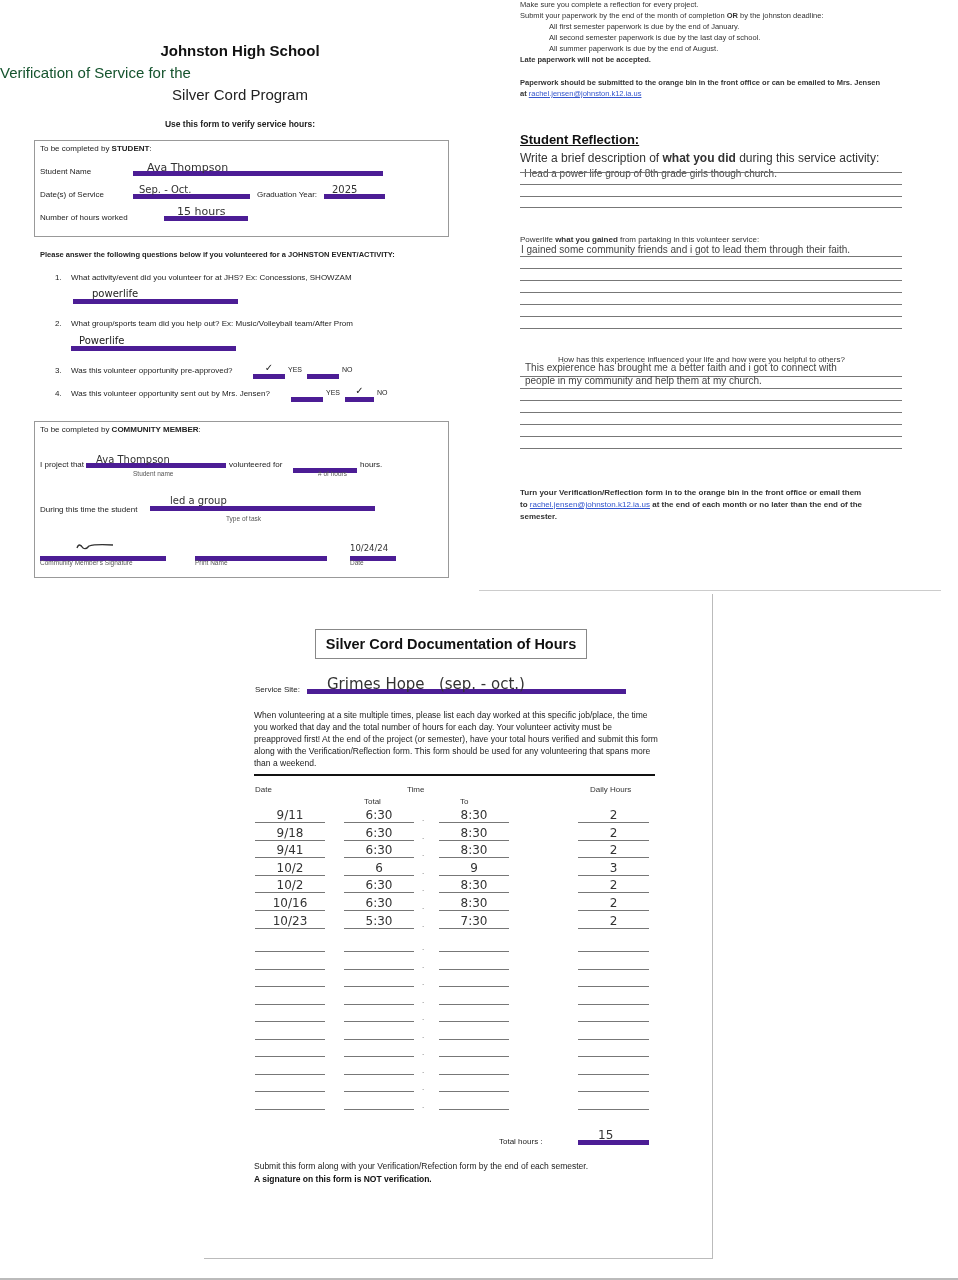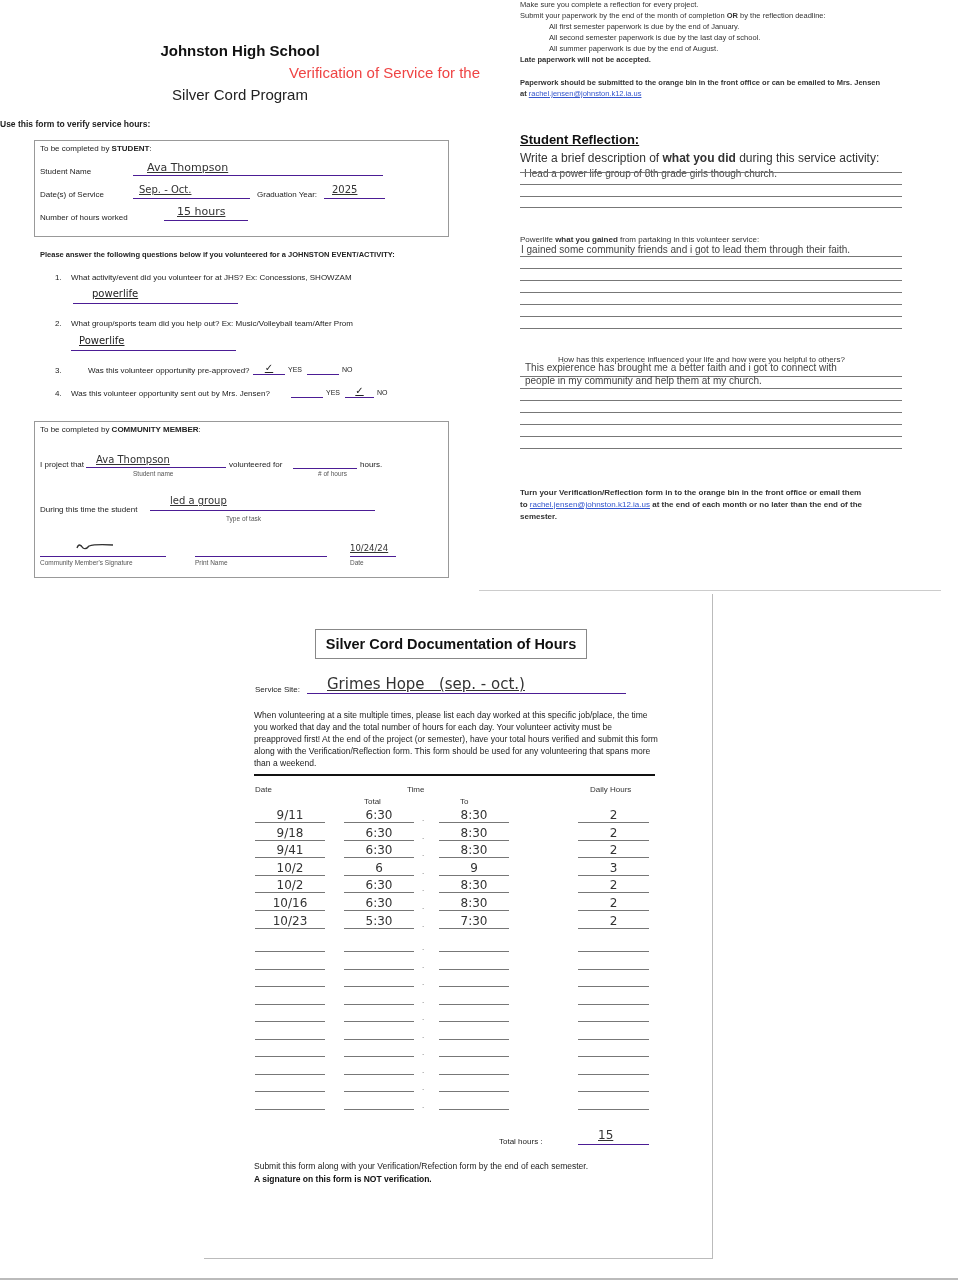--- a/index.html
+++ b/index.html
@@ -1,31 +1,31 @@
 <!DOCTYPE html>
 <html><head>
 <meta charset="utf-8">
 <style>
   html, body { margin:0; padding:0; }
   body { width:958px; height:1280px; background:#ffffff; position:relative; overflow:hidden;
          font-family:"Liberation Sans", sans-serif; color:#222; }
   .abs { position:absolute; }
   .hand { font-family:"DejaVu Sans", sans-serif; color:#333; font-weight:normal; }
   .typed { font-family:"Liberation Sans", sans-serif; color:#444; }
-  .uline { border-bottom:1px solid #4c1d95;text-decoration:underline; }
+  .uline { border-bottom:5px solid #4c1d95; }
   .sm { font-size:8px; }
   .xs { font-size:6.5px; color:#555; }
   .b { font-weight:bold; }
   a.link { color:#3355cc; text-decoration:underline; }
 
   
   #title1 { left:0; width:480px; top:42px; text-align:center; font-size:15px; font-weight:bold; color:#111; }
-  #title2 { left:0; width:480px; top:64px; text-align:right; font-size:15px; color:#ef4444; }
+  #title2 { left:0; width:480px; top:64px; text-align:left; font-size:15px; color:#14532d; }
   #title3 { left:0; width:480px; top:86px; text-align:center; font-size:15px; color:#222; }
-  #usethis { left:0; width:480px; top:119px; font-size:8.5px; font-weight:bold; }
+  #usethis { left:0; width:480px; top:119px; text-align:center; font-size:8.5px; font-weight:bold; }
 
   .box { border:1px solid #999; }
   #studentbox { left:34px; top:140px; width:413px; height:95px; }
   #communitybox { left:34px; top:421px; width:413px; height:155px; }
 
   
   .instr { font-size:7.5px; color:#333; }
   .refl-line { left:520px; width:382px; height:1px; background:#777; }
 
   
@@ -62,21 +62,21 @@
 
 <div class="abs sm" style="left:55px;top:273px;">1.</div>
 <div class="abs sm" style="left:71px;top:273px;">What activity/event did you volunteer for at JHS? Ex: Concessions, SHOWZAM</div>
 <div class="abs uline hand" style="left:73px;top:288px;width:165px;height:16px;font-size:10px;padding-left:19px;box-sizing:border-box;color:#222;">powerlife</div>
 
 <div class="abs sm" style="left:55px;top:319px;">2.</div>
 <div class="abs sm" style="left:71px;top:319px;">What group/sports team did you help out? Ex: Music/Volleyball team/After Prom</div>
 <div class="abs uline hand" style="left:71px;top:335px;width:165px;height:16px;font-size:10px;padding-left:8px;box-sizing:border-box;color:#222;">Powerlife</div>
 
 <div class="abs sm" style="left:55px;top:366px;">3.</div>
-<div class="abs sm" style="left:88px;top:366px;">Was this volunteer opportunity pre-approved?</div>
+<div class="abs sm" style="left:71px;top:366px;">Was this volunteer opportunity pre-approved?</div>
 <div class="abs uline" style="left:253px;top:362px;width:32px;height:12px;font-size:10px;text-align:center;">✓</div>
 <div class="abs sm" style="left:288px;top:366px;font-size:7px;">YES</div>
 <div class="abs uline" style="left:307px;top:362px;width:32px;height:12px;font-size:10px;text-align:center;"></div>
 <div class="abs sm" style="left:342px;top:366px;font-size:7px;">NO</div>
 
 <div class="abs sm" style="left:55px;top:389px;">4.</div>
 <div class="abs sm" style="left:71px;top:389px;">Was this volunteer opportunity sent out by Mrs. Jensen?</div>
 <div class="abs uline" style="left:291px;top:385px;width:32px;height:12px;font-size:10px;text-align:center;"></div>
 <div class="abs sm" style="left:326px;top:389px;font-size:7px;">YES</div>
 <div class="abs uline" style="left:345px;top:385px;width:29px;height:12px;font-size:10px;text-align:center;">✓</div>
@@ -102,21 +102,21 @@
       <path d="M4 10 Q6 4 10 10 Q13 12 16 8 Q22 6 40 7" stroke="#333" stroke-width="1.3" fill="none"></path>
     </svg>
 </div>
 <div class="abs xs" style="left:40px;top:559px;">Community Member's Signature</div>
 <div class="abs uline" style="left:195px;top:538px;width:132px;height:18px;"></div>
 <div class="abs xs" style="left:195px;top:559px;">Print Name</div>
 <div class="abs uline hand" style="left:350px;top:543px;width:46px;height:13px;font-size:8.5px;">10/24/24</div>
 <div class="abs xs" style="left:350px;top:559px;">Date</div>
 
 <div class="abs instr" style="left:520px;top:0px;">Make sure you complete a reflection for every project.</div>
-<div class="abs instr" style="left:520px;top:11px;"><span>Submit your paperwork by the end of the month of completion </span><b>OR</b><span> by the reflection deadline:</span></div>
+<div class="abs instr" style="left:520px;top:11px;"><span>Submit your paperwork by the end of the month of completion </span><b>OR</b><span> by the johnston deadline:</span></div>
 <div class="abs instr" style="left:549px;top:22px;">All first semester paperwork is due by the end of January.</div>
 <div class="abs instr" style="left:549px;top:33px;">All second semester paperwork is due by the last day of school.</div>
 <div class="abs instr" style="left:549px;top:44px;">All summer paperwork is due by the end of August.</div>
 <div class="abs instr b" style="left:520px;top:55px;">Late paperwork will not be accepted.</div>
 <div class="abs instr b" style="left:520px;top:78px;">Paperwork should be submitted to the orange bin in the front office or can be emailed to Mrs. Jensen</div>
 <div class="abs instr b" style="left:520px;top:89px;"><span>at </span><a class="link" style="font-weight:normal;">rachel.jensen@johnston.k12.ia.us</a></div>
 
 <div class="abs" style="left:520px;top:132px;font-size:13px;font-weight:bold;text-decoration:underline;color:#111;">Student Reflection:</div>
 
 <div class="abs instr" style="left:520px;top:151px;font-size:12px;"><span>Write a brief description of </span><b>what you did</b><span> during this service activity:</span></div>

